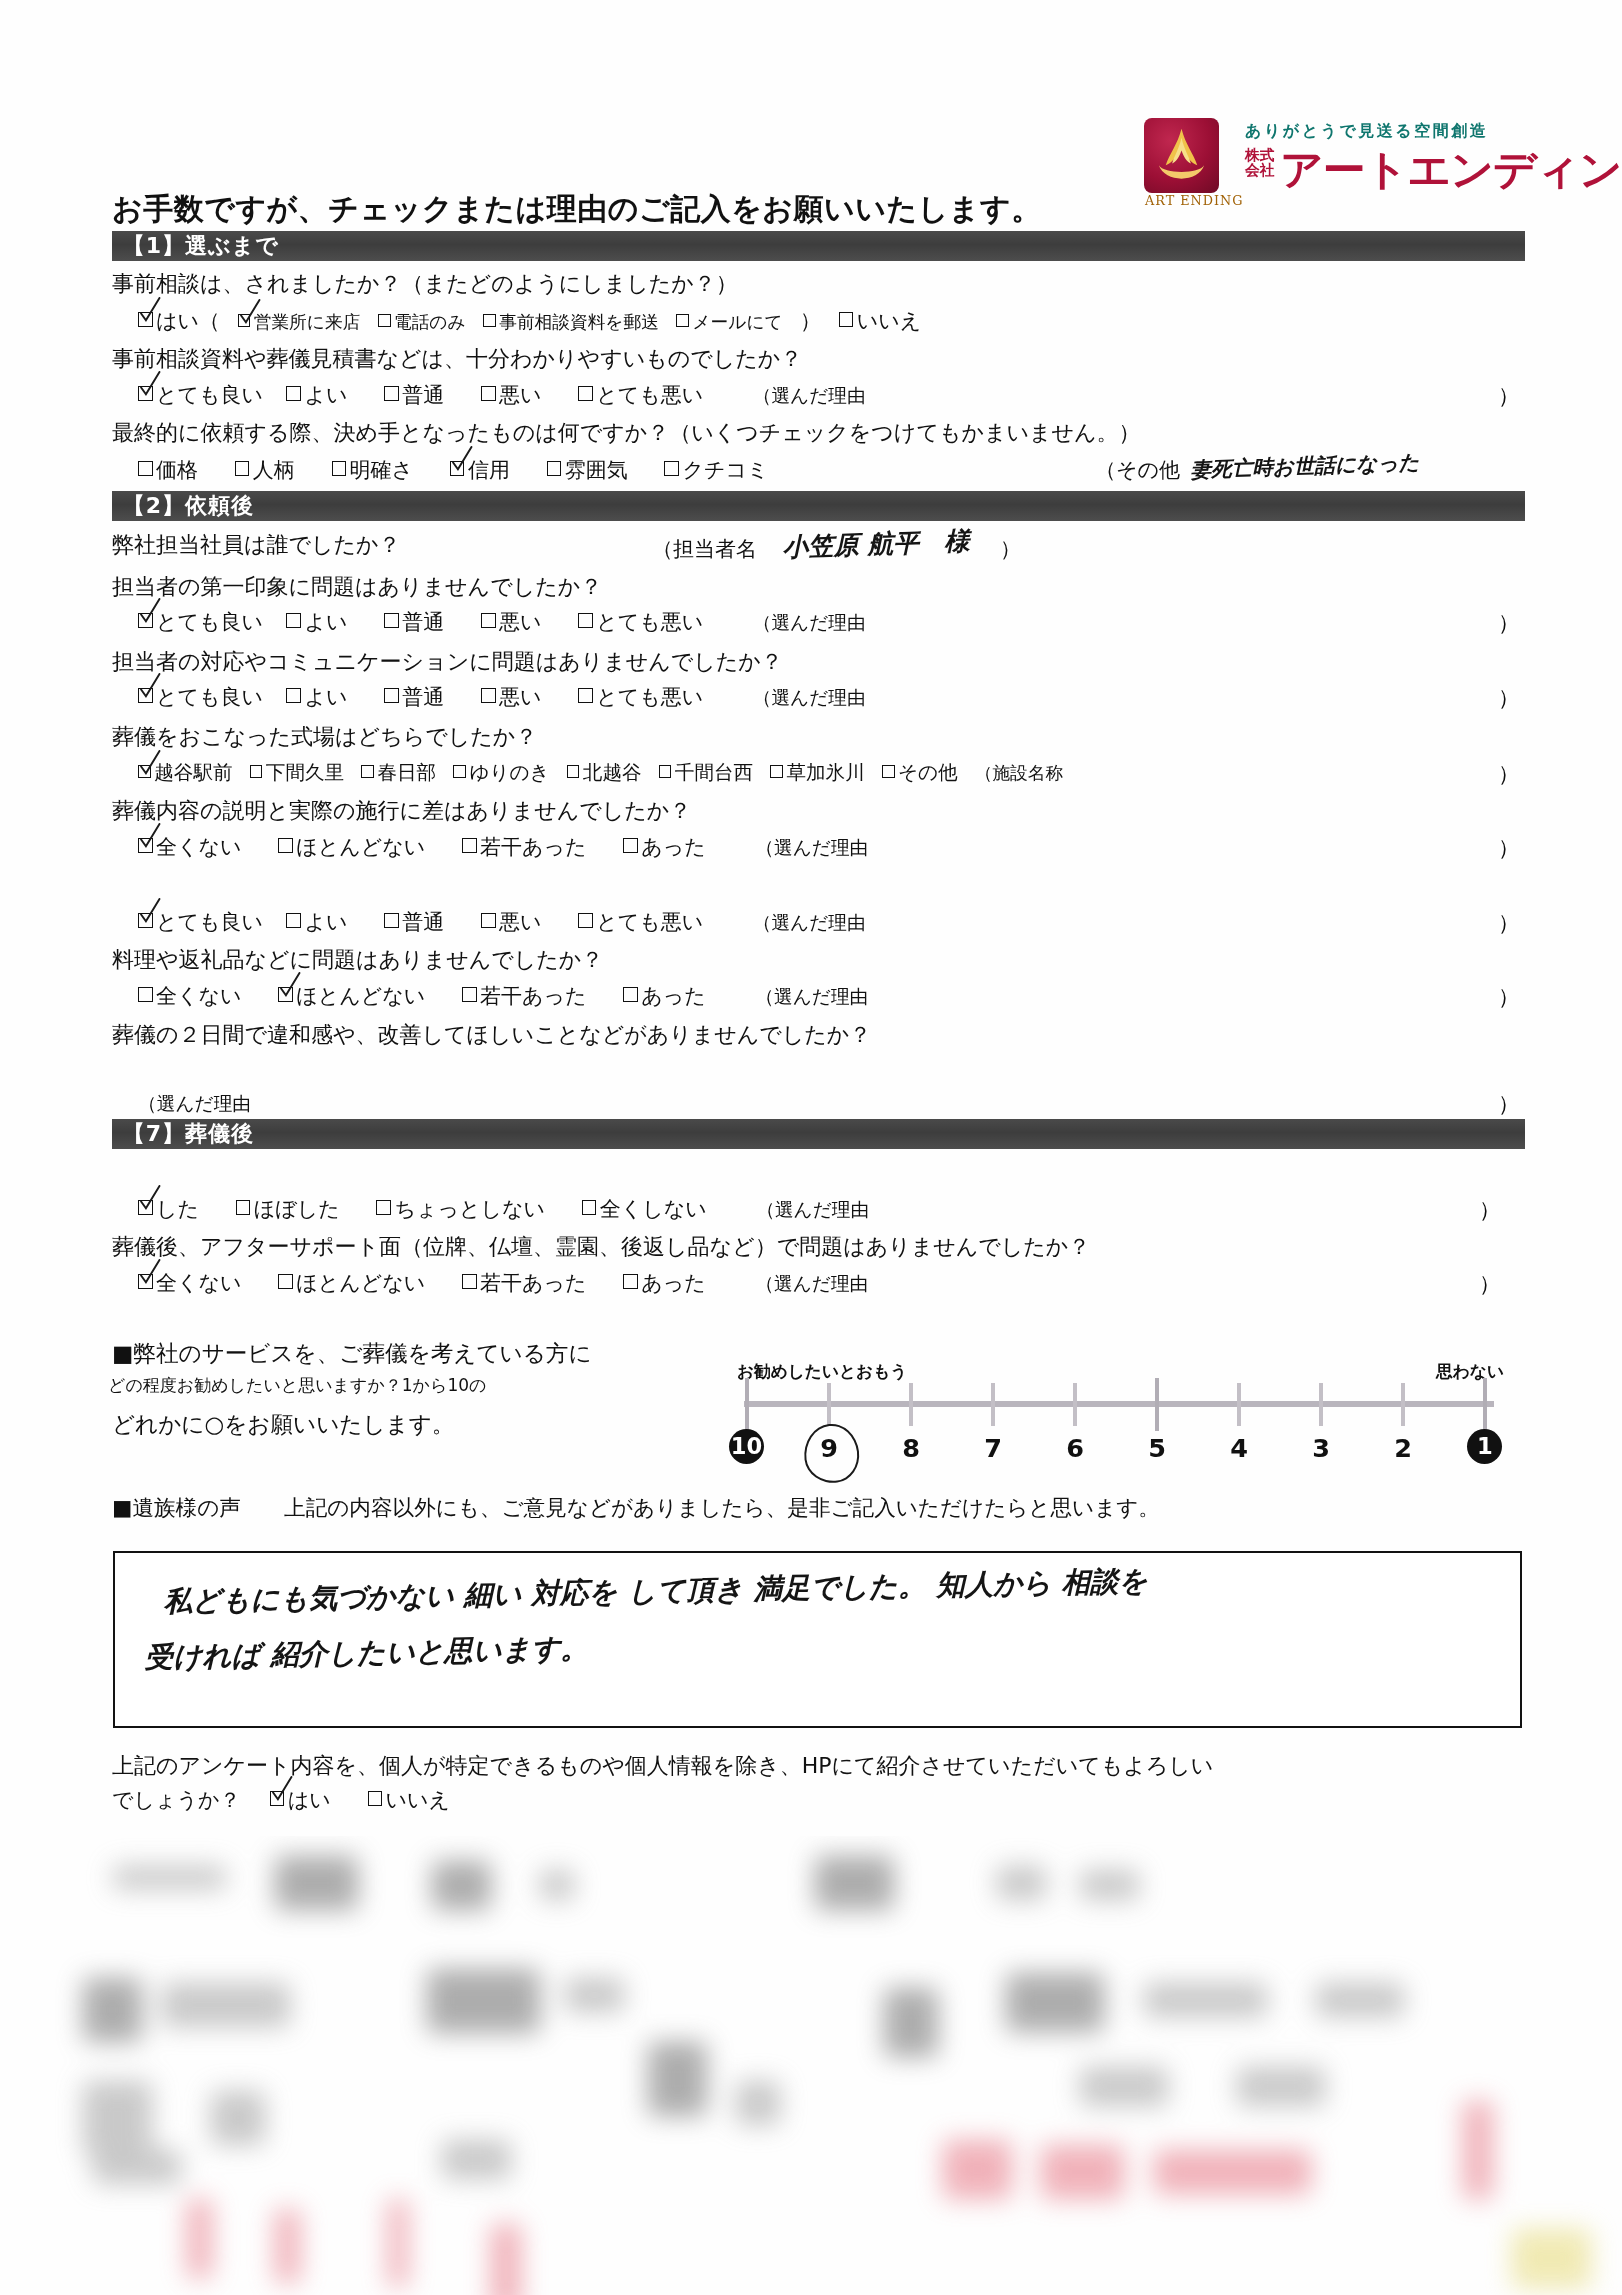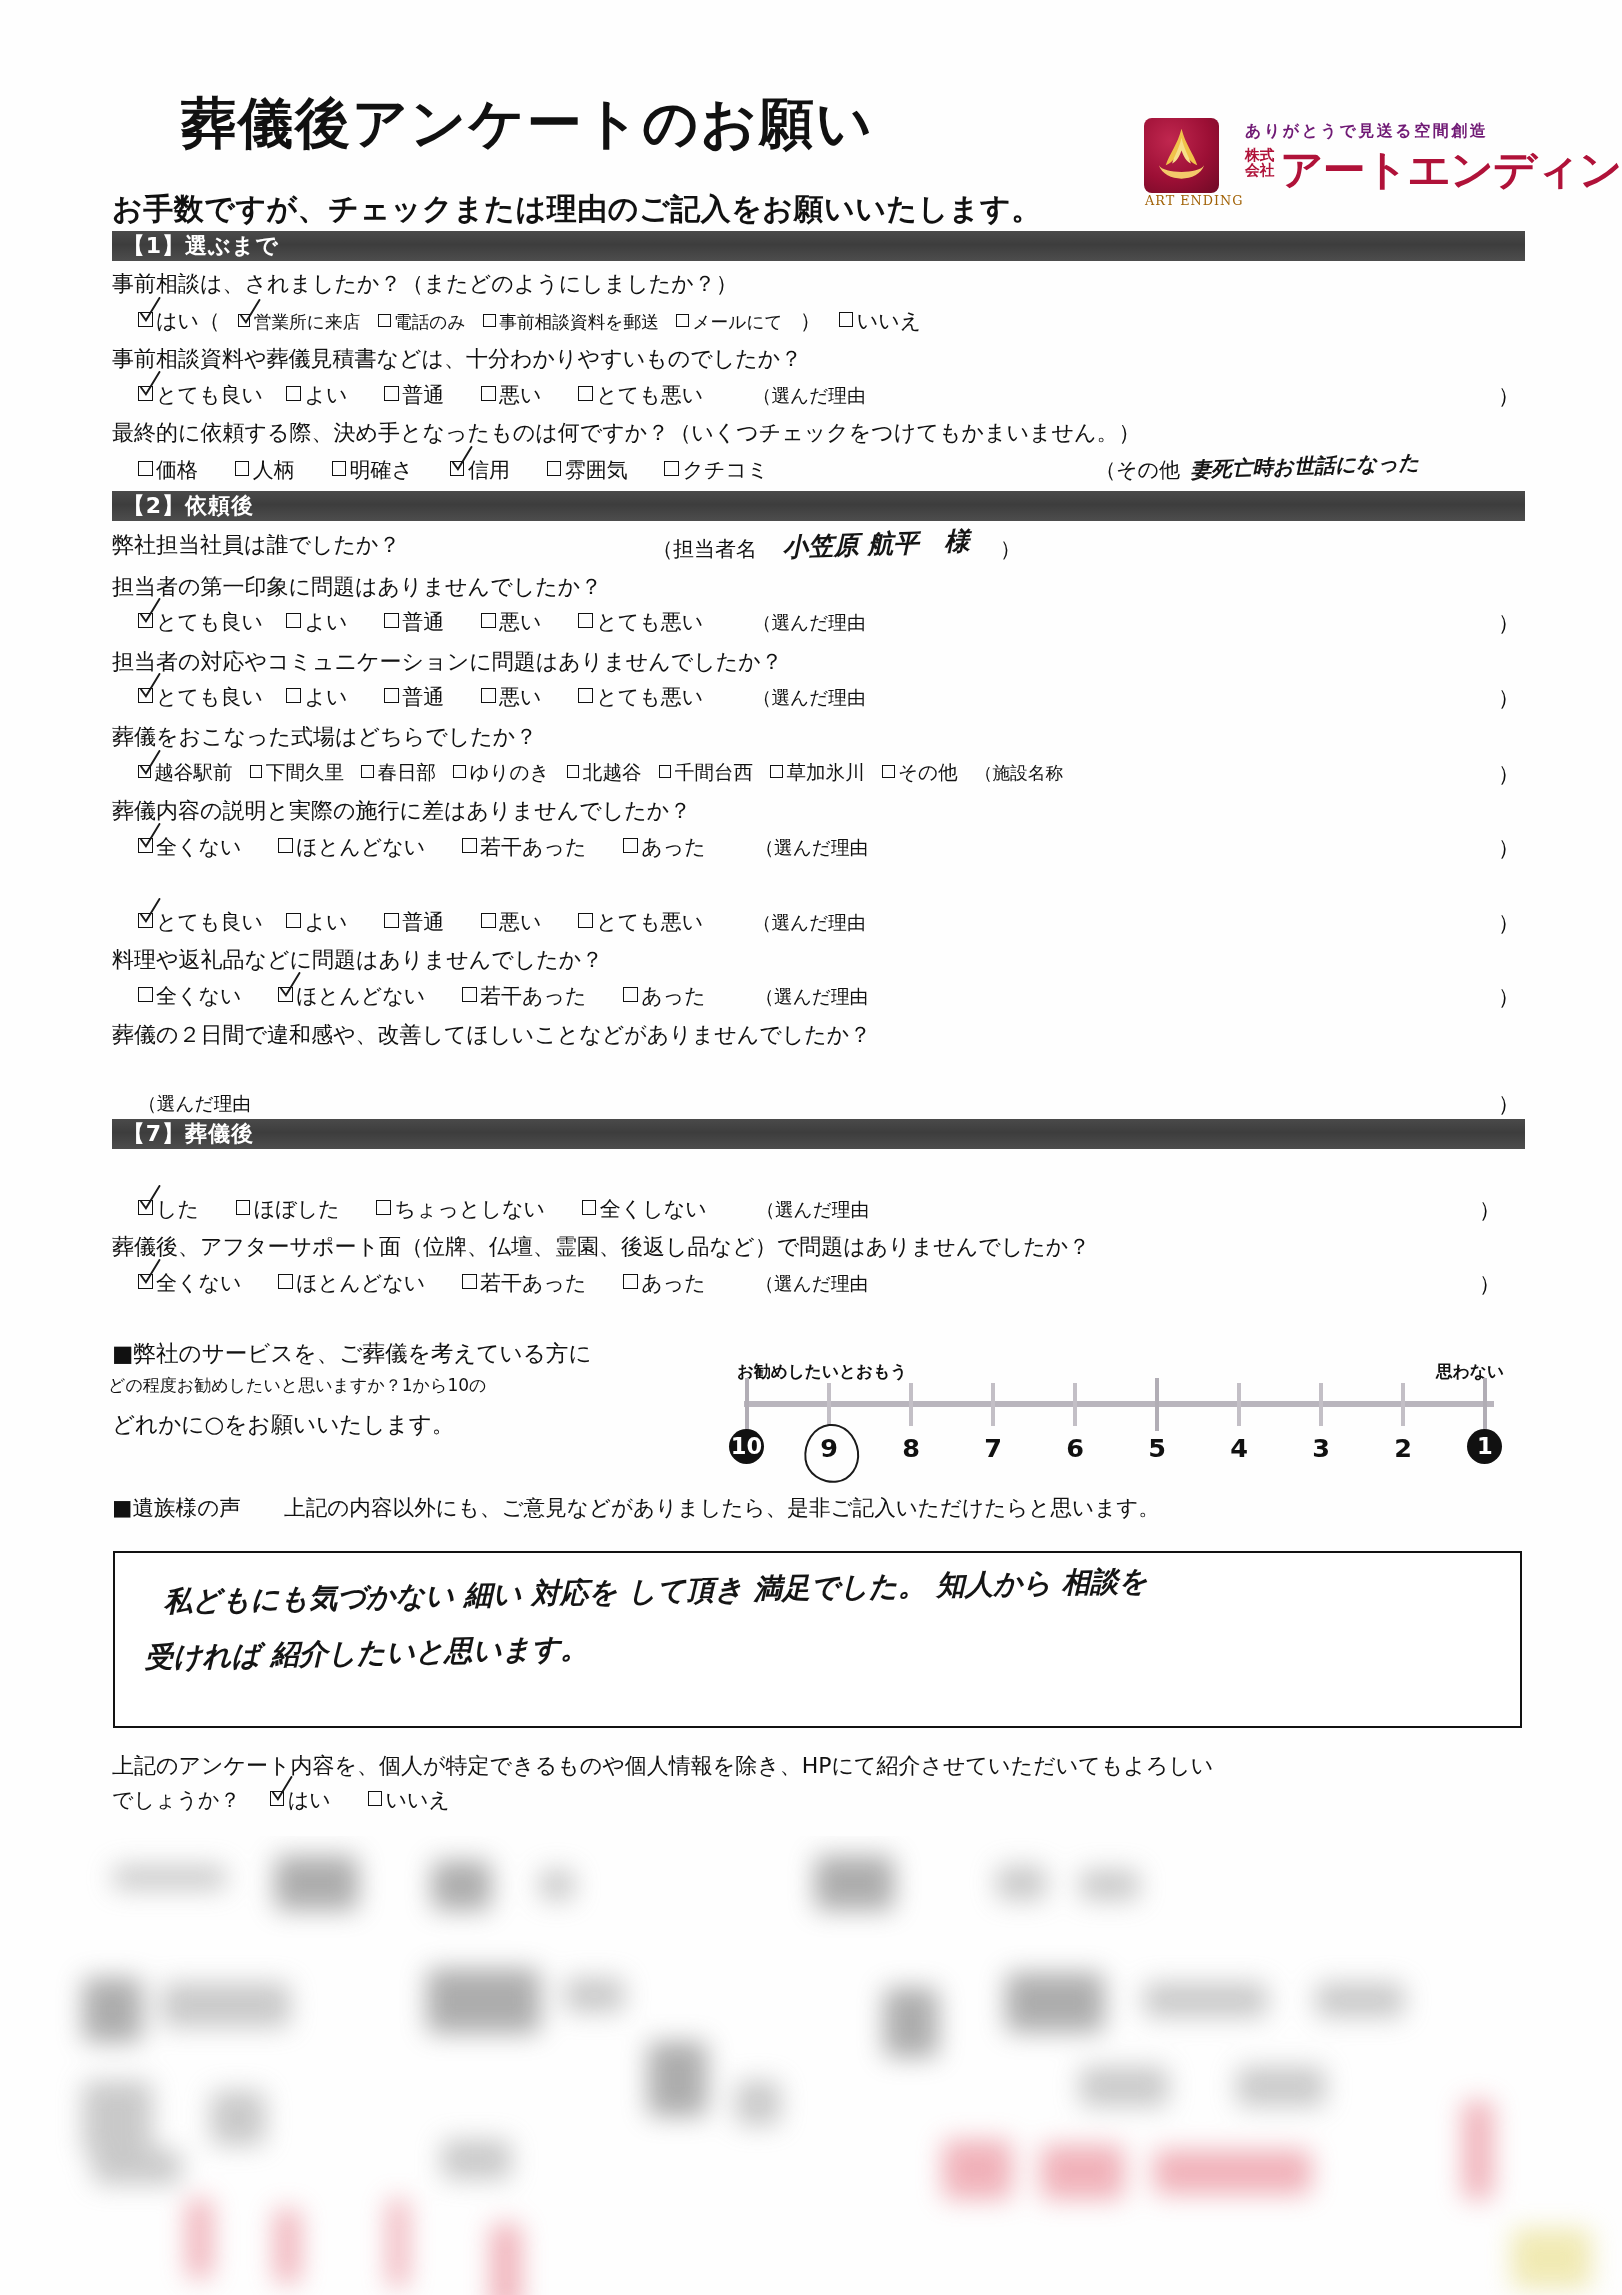--- a/index.html
+++ b/index.html
@@ -24,21 +24,21 @@
 
   
   .logo{position:absolute;left:1144px;top:118px;width:393px;height:83px;}
   .logo-mark{
     position:absolute;left:0;top:0;width:75px;height:75px;border-radius:7.9px;
     background:radial-gradient(circle at 35% 30%, #c0274f 0%, #9c0f35 55%, #6e0a25 100%);
     overflow:hidden;
   }
   .logo-tag{
     position:absolute;left:101px;top:2.9px;font-size:16px;font-weight:bold;
-    letter-spacing:2.5px;color:#701a75;white-space:nowrap;
+    letter-spacing:2.5px;color:#0f766e;white-space:nowrap;
   }
   .logo-kk{
     position:absolute;left:101px;top:28.5px;font-size:14.7px;font-weight:bold;
     line-height:1.05;color:#b01239;width:32px;
   }
   .logo-name{
     position:absolute;left:136px;top:23.6px;font-size:42px;font-weight:bold;
     letter-spacing:-1px;color:#b01239;white-space:nowrap;
     font-family:"DejaVu Sans","Liberation Sans",sans-serif;
     transform:scaleX(1.02);transform-origin:left center;
@@ -114,21 +114,20 @@
   .bl{position:absolute;background:#7a7a7a;border-radius:4.9px;}
   .bl.pink{background:#e8828f;}
   .bl.lt{background:#a8a8a8;}
   .bl.ylw{background:#e8dd84;}
 </style>
 </head>
 <body>
 
 <div class="page">
 
-  <div class="title">葬儀後アンケートのお願い</div>
   <div class="subtitle">お手数ですが、チェックまたは理由のご記入をお願いいたします。</div>
 
   <div class="logo">
     <div class="logo-mark">
       <svg viewBox="0 0 152 152" width="75" height="75" aria-hidden="true">
         <path d="M76 22 C68 54 52 72 44 96 C56 92 66 80 76 58 C86 80 96 92 108 96 C100 72 84 54 76 22 Z" fill="#f0c24a"></path>
         <path d="M76 40 C71 62 62 76 57 92 C65 89 71 80 76 66 C81 80 87 89 95 92 C90 76 81 62 76 40 Z" fill="#f7e08a"></path>
         <path d="M30 96 C42 132 110 132 122 96 C112 114 40 114 30 96 Z" fill="#f3c96a"></path>
       </svg>
     </div>

